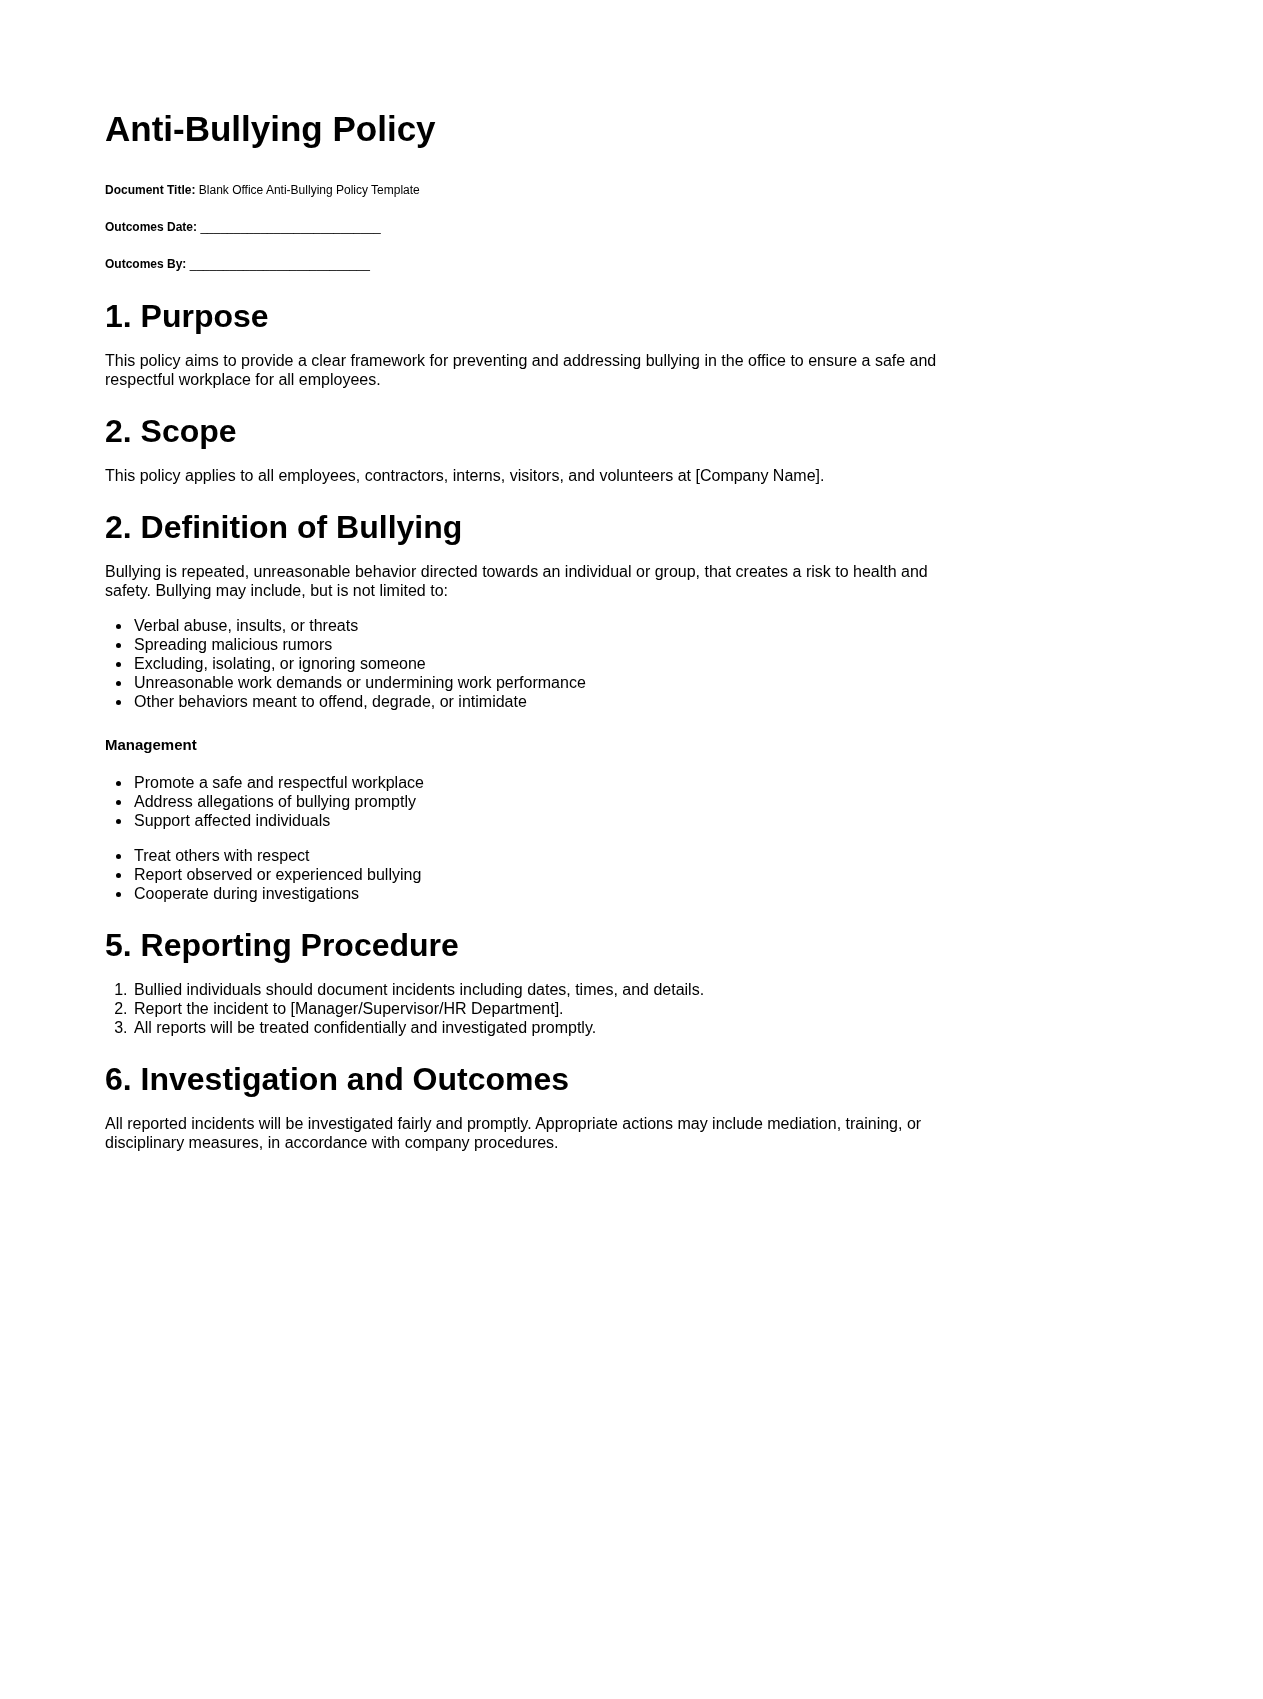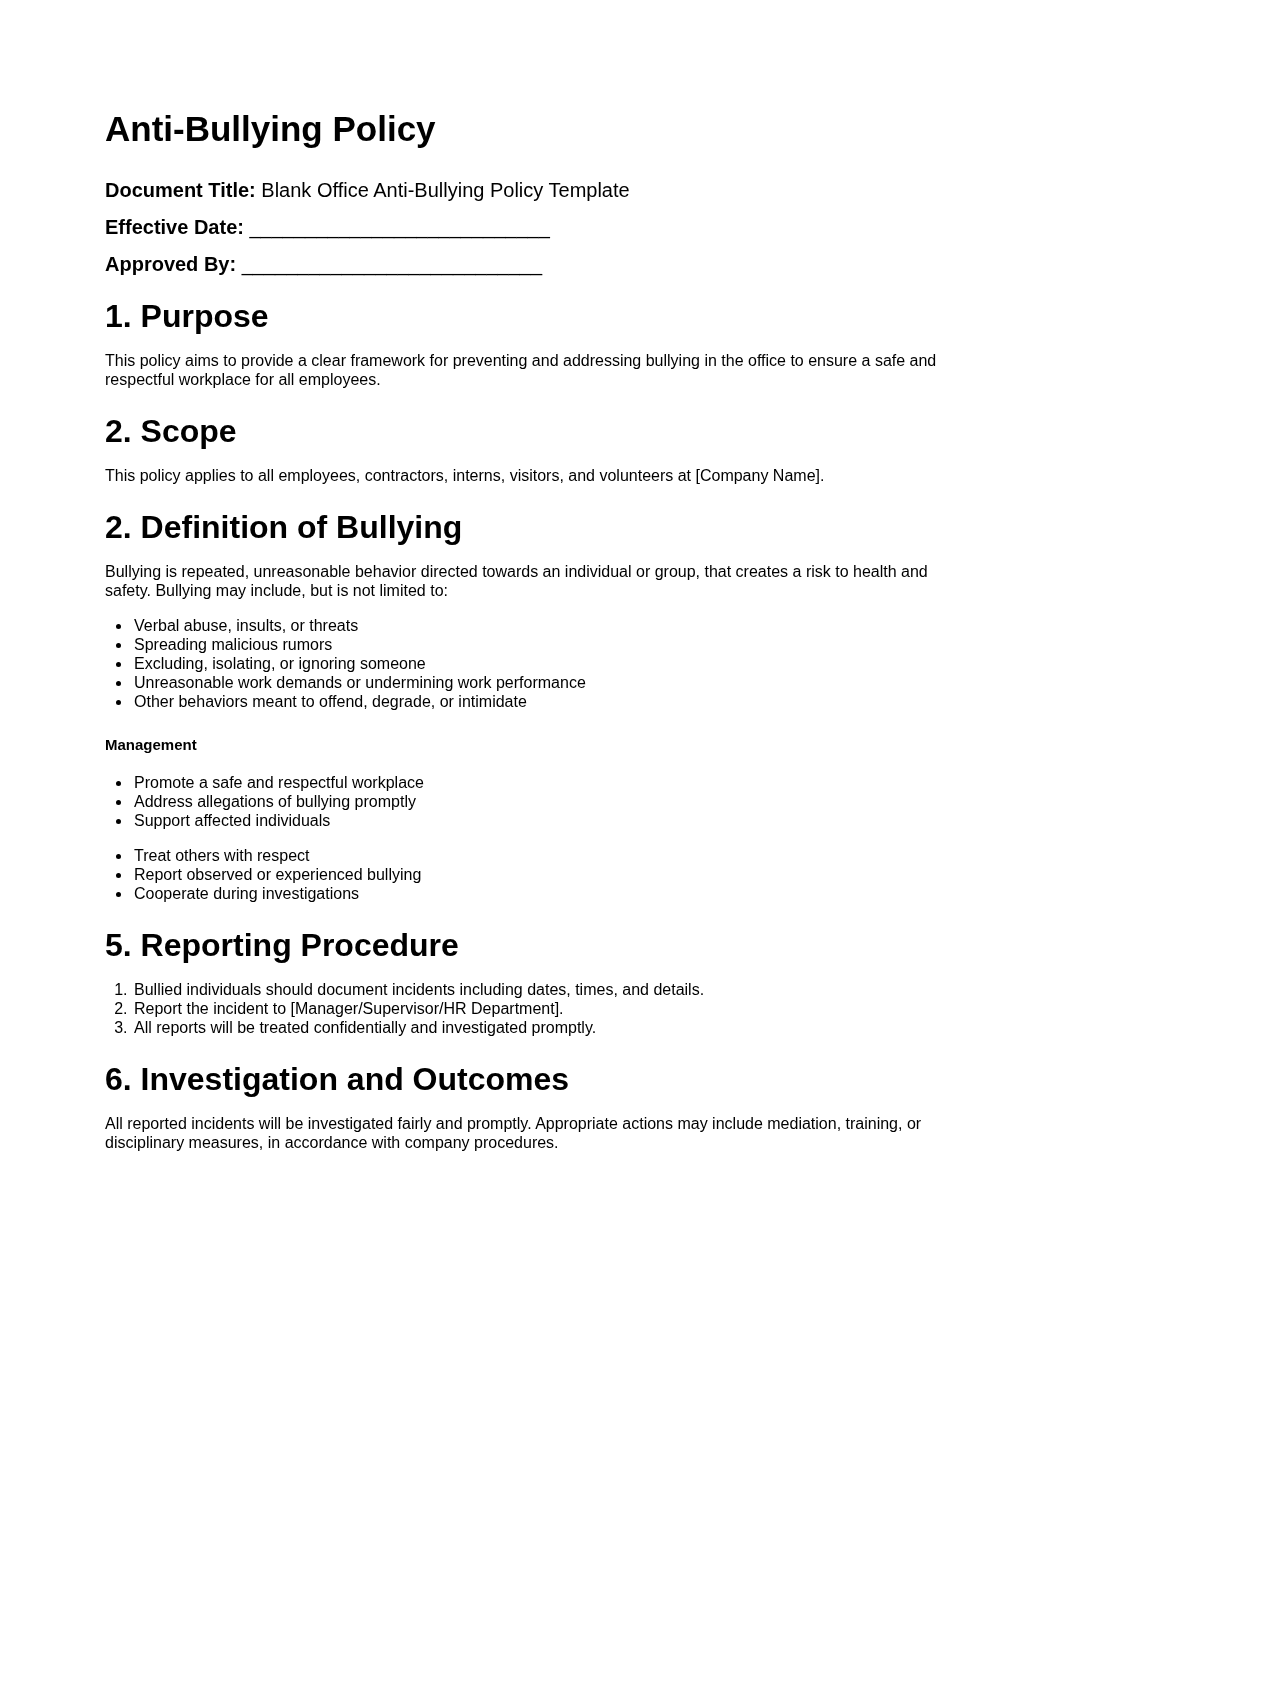--- a/index.html
+++ b/index.html
@@ -17,21 +17,21 @@
     padding: 108px 105px 0 105px;
     overflow: hidden;
   }
   h1 {
     font-size: 35px;
     line-height: 42px;
     font-weight: bold;
     margin: 0 0 30px 0;
   }
   .meta-line {
-    font-size: 20px;
+    font-size: 12px;
     line-height: 20px;
     margin: 0 0 17px 0;
   }
   .meta-line strong { font-weight: bold; }
   h2 {
     font-size: 32px;
     line-height: 29px;
     font-weight: bold;
     margin: 28px 0 20px 0;
   }
@@ -65,27 +65,27 @@
 <div class="page">
 
   <h1>Anti-Bullying Policy</h1>
 
   <p class="meta-line">
     <strong>Document Title:</strong>
     <span>Blank Office Anti-Bullying Policy Template</span>
   </p>
 
   <p class="meta-line">
-    <strong>Effective Date:</strong>
+    <strong>Outcomes Date:</strong>
     <span class="blank-line">___________________________</span>
   </p>
 
 
   <p class="meta-line">
-    <strong>Approved By:</strong>
+    <strong>Outcomes By:</strong>
     <span class="blank-line">___________________________</span>
   </p>
 
   <section>
     <h2>1. Purpose</h2>
     <p class="body-text">This policy aims to provide a clear framework for preventing and addressing bullying in the office to ensure a safe and respectful workplace for all employees.</p>
   </section>
 
   <section>
     <h2>2. Scope</h2>

